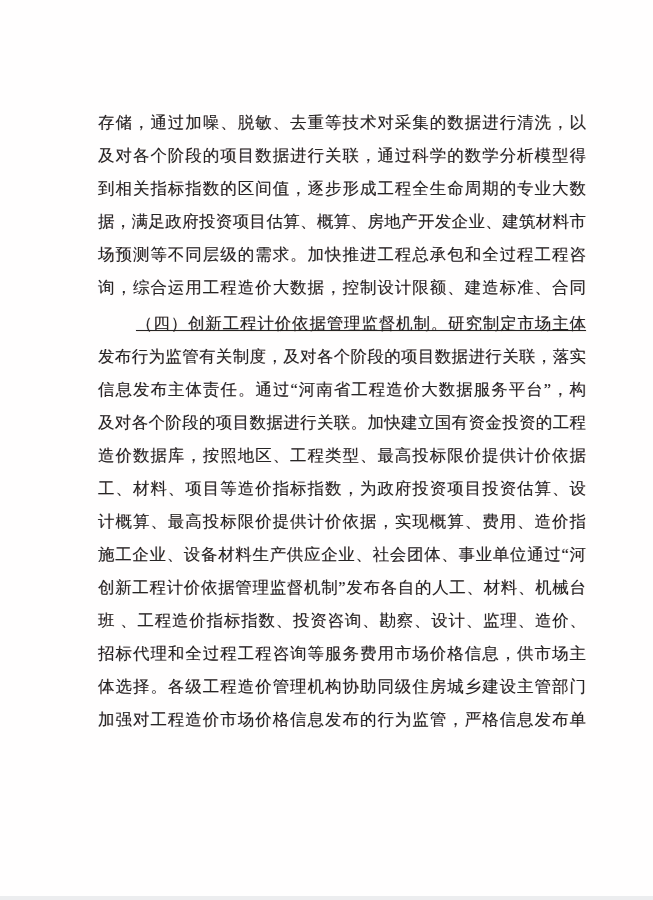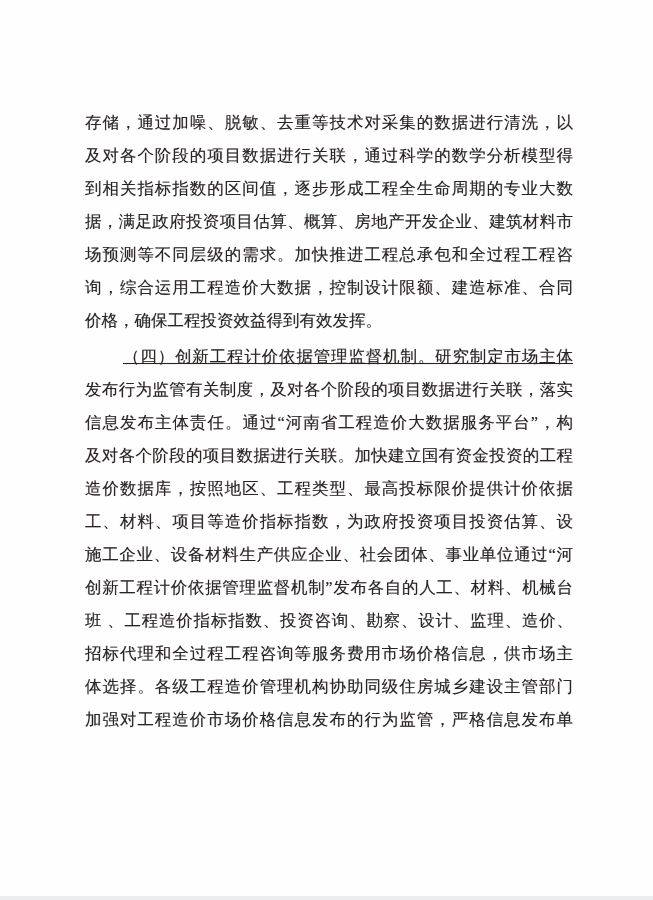--- a/index.html
+++ b/index.html
@@ -10,21 +10,21 @@
   .page {
     position: relative;
     width: 653px;
     height: 900px;
     background: #fffefe;
     overflow: hidden;
     font-family: "Liberation Serif", "DejaVu Serif", serif;
   }
   .text-block {
     position: absolute;
-    left: 85px;
+    left: 98px;
     top: 106px;
     width: 488px;
     color: #262524;
   }
   .line {
     width: 488px;
     height: 33px;
     line-height: 33px;
     font-size: 16.5px;
     letter-spacing: 0;
@@ -57,27 +57,27 @@
 <body>
 
 <div class="page">
   <div class="text-block">
     <div class="line">存储，通过加噪、脱敏、去重等技术对采集的数据进行清洗，以</div>
     <div class="line">及对各个阶段的项目数据进行关联，通过科学的数学分析模型得</div>
     <div class="line">到相关指标指数的区间值，逐步形成工程全生命周期的专业大数</div>
     <div class="line">据，满足政府投资项目估算、概算、房地产开发企业、建筑材料市</div>
     <div class="line">场预测等不同层级的需求。加快推进工程总承包和全过程工程咨</div>
     <div class="line">询，综合运用工程造价大数据，控制设计限额、建造标准、合同</div>
-    <div class="line para-end">价格，确保工程投资效益得到有效发挥。</div>
     <div class="line para-start">（四）创新工程计价依据管理监督机制。研究制定市场主体</div>
     <div class="line">发布行为监管有关制度，及对各个阶段的项目数据进行关联，落实</div>
     <div class="line">信息发布主体责任。通过“河南省工程造价大数据服务平台”，构</div>
     <div class="line">及对各个阶段的项目数据进行关联。加快建立国有资金投资的工程</div>
     <div class="line">造价数据库，按照地区、工程类型、最高投标限价提供计价依据</div>
     <div class="line">工、材料、项目等造价指标指数，为政府投资项目投资估算、设</div>
+    <div class="line">计概算、最高投标限价提供计价依据，实现概算、费用、造价指</div>
     <div class="line">施工企业、设备材料生产供应企业、社会团体、事业单位通过“河</div>
     <div class="line">创新工程计价依据管理监督机制”发布各自的人工、材料、机械台</div>
     <div class="line">班 、工程造价指标指数、投资咨询、勘察、设计、监理、造价、</div>
     <div class="line">招标代理和全过程工程咨询等服务费用市场价格信息，供市场主</div>
     <div class="line">体选择。各级工程造价管理机构协助同级住房城乡建设主管部门</div>
     <div class="line">加强对工程造价市场价格信息发布的行为监管，严格信息发布单</div>
   </div>
   <div class="bottom-edge"></div>
 </div>
 

